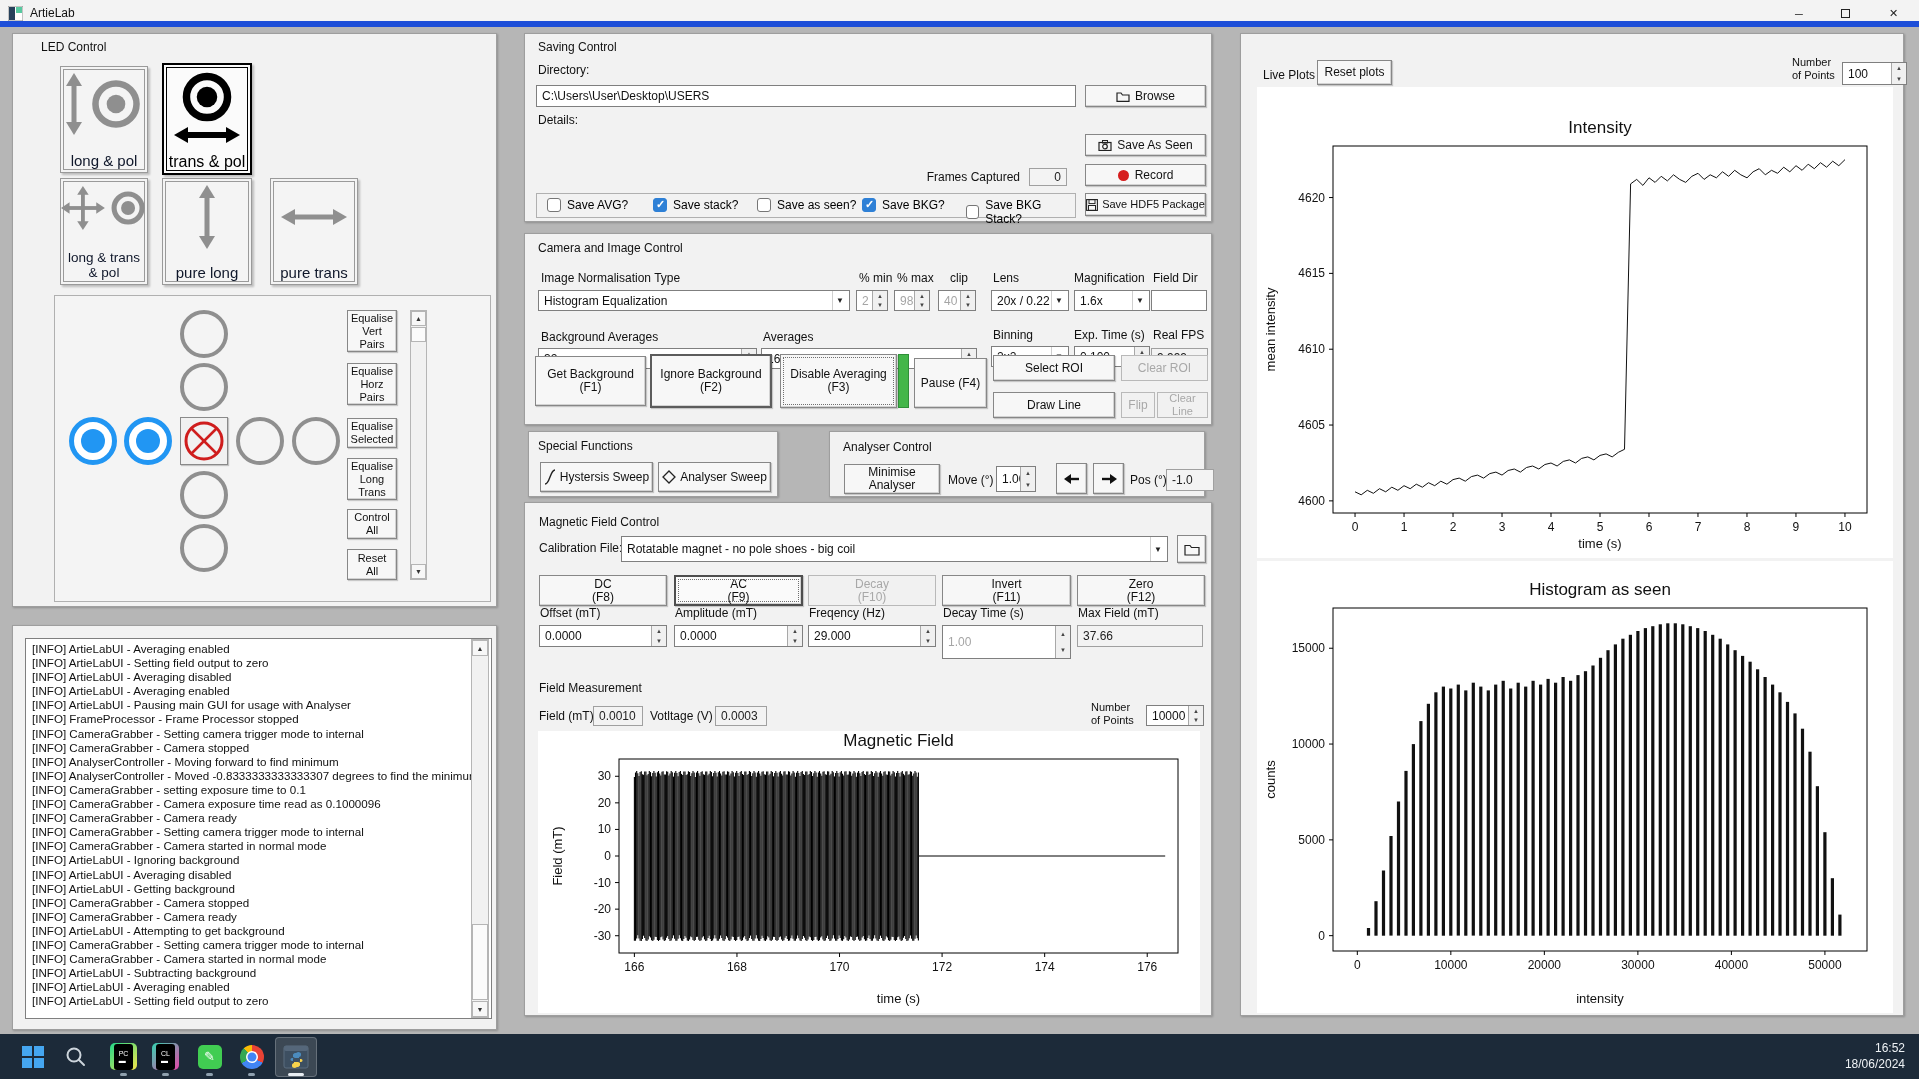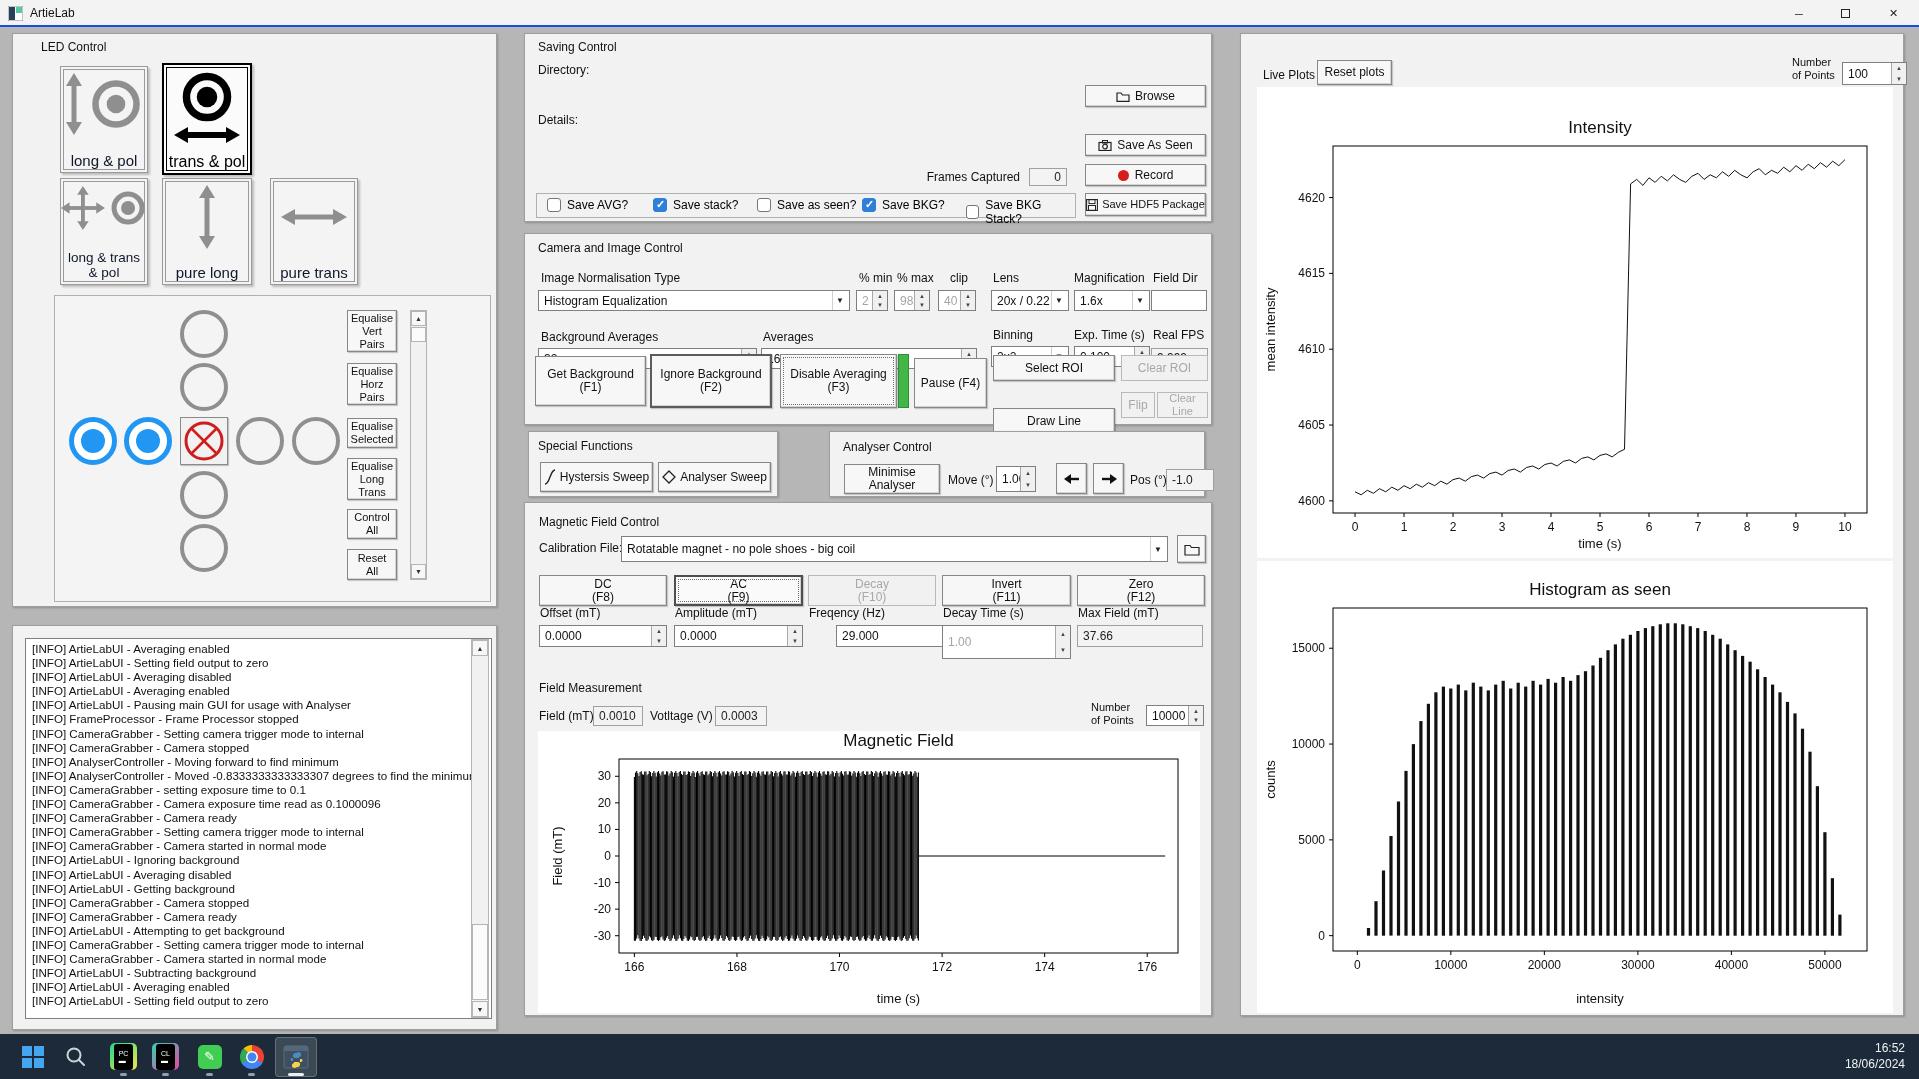--- a/index.html
+++ b/index.html
@@ -1,19 +1,19 @@
 <!DOCTYPE html>
 <html><head>
 <meta charset="utf-8">
 <style>
   *{box-sizing:border-box}
   html,body{margin:0;padding:0}
   body{width:1919px;height:1079px;background:#b6b6b6;font-family:"Liberation Sans",sans-serif;overflow:hidden;position:relative}
   .abs{position:absolute}
-  .titlebar{position:absolute;left:0;top:0;width:1919px;height:27px;background:#f3f3f3;border-bottom:2px solid #1d4ed8}
+  .titlebar{position:absolute;left:0;top:0;width:1919px;height:27px;background:#f3f3f3;border-bottom:6px solid #1d4ed8}
   .titlebar .ttl{position:absolute;left:30px;top:6px;font-size:12px;color:#111}
   .wbtn{position:absolute;top:0;height:27px;display:flex;align-items:center;justify-content:center;font-size:11px;color:#222}
   .panel{position:absolute;background:#f2f2f2;border:1px solid #9e9e9e;box-shadow:1px 1px 2px rgba(0,0,0,.22)}
   .lbl{position:absolute;font-size:12px;color:#111;white-space:pre-line;line-height:13px}
   .lbl.sm{font-size:11px}
   .btn{position:absolute;background:#f7f7f7;border:1px solid #878787;box-shadow:inset -1px -1px 0 #d3d3d3,1px 1px 1px rgba(0,0,0,.18);display:flex;align-items:center;justify-content:center;font-size:12px;color:#111;text-align:center;white-space:pre-line;line-height:13px;cursor:default}
   .btn.small{font-size:11px}
   .btn.disabled{color:#a8a8a8;border-color:#b9b9b9;background:#f1f1f1;box-shadow:none}
   .btn.selected{border:2px solid #4e4e4e;outline:1px dotted #6f6f6f;outline-offset:-5px;background:#fafafa}
   .btn.focusdot{outline:1px dotted #6f6f6f;outline-offset:-4px}
@@ -225,20 +225,23 @@
   <div class="sb" style="left:458px;top:13px;width:18px;height:379px">
     <div class="ar" style="top:0;height:16px">▲</div>
     <div style="position:absolute;left:0;right:0;bottom:17px;height:76px;background:#fbfbfb;border:1px solid #b5b5b5"></div>
     <div class="ar" style="bottom:0;height:16px">▼</div>
   </div>
 </div>
 
 <div class="panel" style="left:524px;top:33px;width:688px;height:189px">
   <div class="lbl" style="left:13px;top:7px">Saving Control</div>
   <div class="lbl" style="left:13px;top:30px">Directory:</div>
+  <div class="input" style="left:11px;top:51px;width:540px;height:22px">
+      <span>C:\Users\User\Desktop\USERS</span>
+    </div>
   <div class="btn" style="left:560px;top:51px;width:121px;height:22px;gap:5px">
     <svg width="14" height="11" viewBox="0 0 14 11">
         <path d="M1 2 h4 l1.5 2 H13 v6.3 H1 z" fill="none" stroke="#222" stroke-width="1.2"></path>
       </svg>
     <span>Browse</span>
   </div>
   <div class="lbl" style="left:13px;top:80px">Details:</div>
   <div class="btn" style="left:560px;top:100px;width:121px;height:22px;gap:5px">
     <svg width="14" height="11" viewBox="0 0 14 11">
         <rect x="1" y="2.5" width="12" height="8" fill="none" stroke="#222" stroke-width="1.2"></rect>
@@ -363,21 +366,21 @@
   <div class="lbl" style="left:628px;top:95px">Real FPS</div>
   <div class="ro" style="left:626px;top:114px;width:57px;height:19px">9.999</div>
 
   <div class="btn" style="left:10px;top:123px;width:111px;height:50px;top:122px"><span>Get Background (F1)</span></div>
   <div class="btn" style="left:125px;top:120px;width:122px;height:54px;border:2px solid #5c5c5c"><span>Ignore Background (F2)</span></div>
   <div class="btn focusdot" style="left:255px;top:120px;width:117px;height:54px"><span>Disable Averaging (F3)</span></div>
   <div class="abs" style="left:373px;top:120px;width:11px;height:54px;background:#43b649;border:1px solid #2f8f38"></div>
   <div class="btn" style="left:389px;top:124px;width:73px;height:50px"><span>Pause (F4)</span></div>
   <div class="btn" style="left:468px;top:121px;width:122px;height:26px"><span>Select ROI</span></div>
   <div class="btn disabled" style="left:596px;top:121px;width:87px;height:26px"><span>Clear ROI</span></div>
-  <div class="btn" style="left:468px;top:174px;width:122px;height:26px"><span>Draw Line</span></div>
+  <div class="btn" style="left:468px;top:158px;width:122px;height:26px"><span>Draw Line</span></div>
   <div class="btn disabled" style="left:596px;top:158px;width:34px;height:26px"><span>Flip</span></div>
   <div class="btn disabled small" style="left:632px;top:158px;width:51px;height:26px"><span>Clear Line</span></div>
 </div>
 
 <div class="panel" style="left:528px;top:431px;width:250px;height:66px">
   <div class="lbl" style="left:9px;top:8px">Special Functions</div>
   <div class="btn" style="left:11px;top:30px;width:113px;height:30px;gap:4px">
     <svg width="12" height="16" viewBox="0 0 12 16">
         <path d="M1 15 C6 15 6 1 11 1" fill="none" stroke="#222" stroke-width="1.4"></path>
       </svg>
@@ -453,21 +456,21 @@
       </div>
       <div class="lbl" style="left: 150px; top: 104px;">Amplitude (mT)</div>
       <div class="spin" style="left: 149px; top: 122px; width: 129px; height: 22px;">
         <span>0.0000</span>
         <span class="arrs">
           <div>▲</div>
           <div>▼</div>
         </span>
       </div>
       <div class="lbl" style="left: 284px; top: 104px;">Freqency (Hz)</div>
-      <div class="spin" style="left: 283px; top: 122px; width: 128px; height: 22px; margin-left: 28px;">
+      <div class="spin" style="left: 283px; top: 122px; width: 128px; height: 22px;">
         <span>29.000</span>
         <span class="arrs">
           <div>▲</div>
           <div>▼</div>
         </span>
       </div>
       <div class="lbl" style="left: 418px; top: 104px;">Decay Time (s)</div>
       <div class="spin dim" style="left: 417px; top: 122px; width: 129px; height: 34px;">
         <span>1.00</span>
         <span class="arrs">

